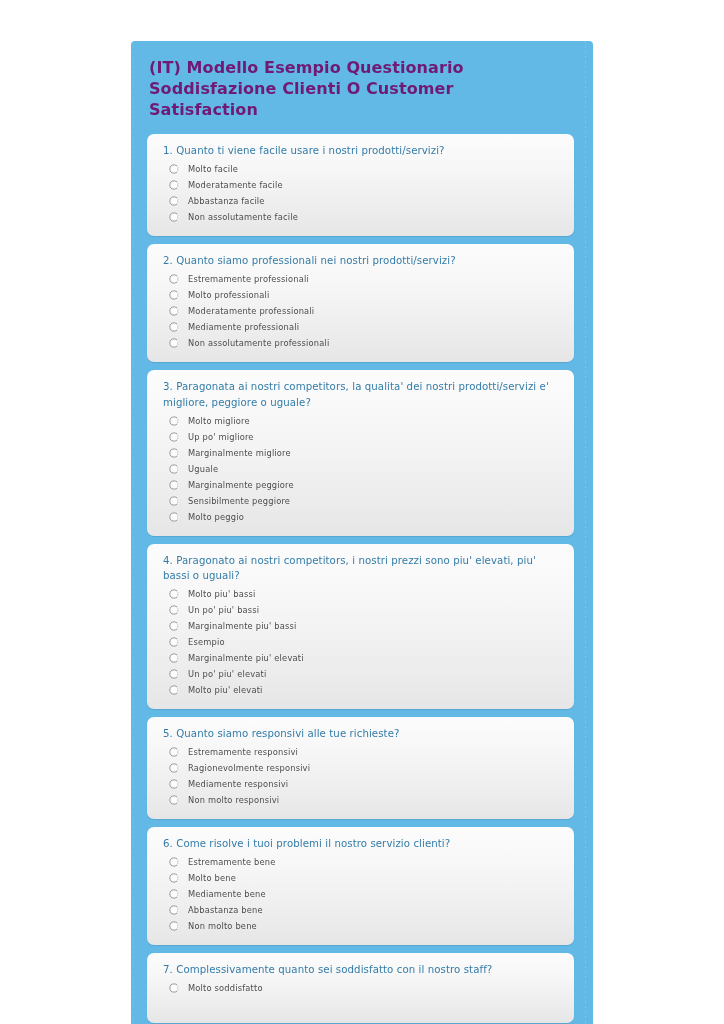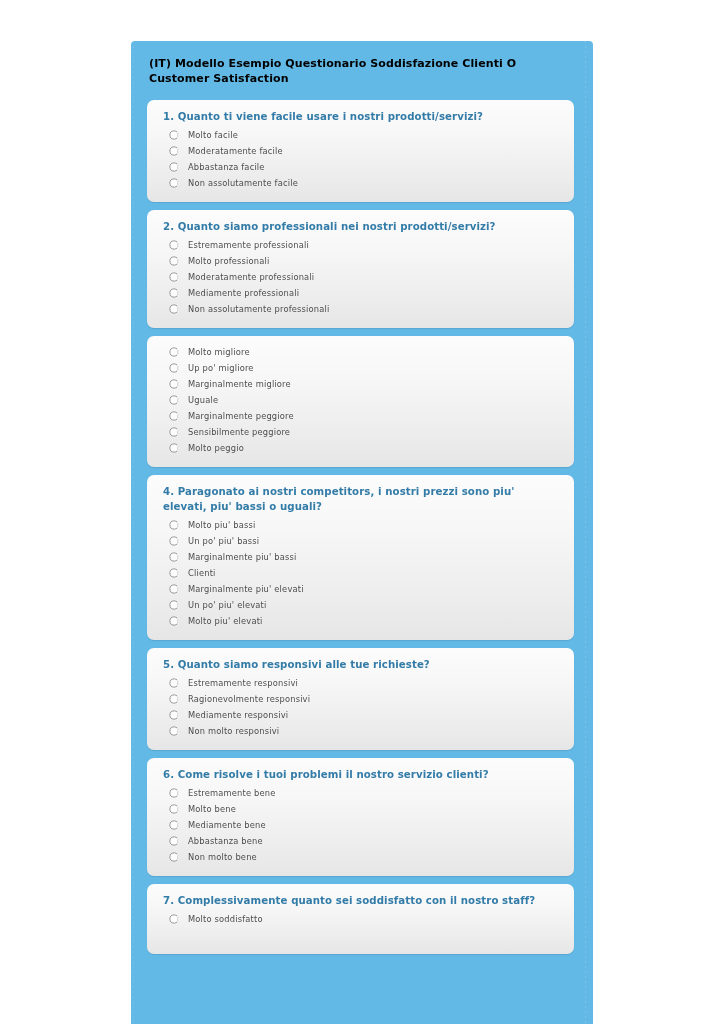--- a/index.html
+++ b/index.html
@@ -54,22 +54,22 @@
     background-image: linear-gradient(to bottom, #7cc4ea 0px, #7cc4ea 2px, transparent 2px, transparent 5px);
     background-size: 1px 5px;
     opacity: 0.6;
   }
 
   
   .survey-title {
     position: relative;
     margin: 0;
     padding: 16px 36px 14px 18px;
-    color: #000000;
-    font-size: 11px;
+    color: #701a75;
+    font-size: 16px;
     font-weight: bold;
     line-height: 1.32;
     letter-spacing: 0.1px;
   }
 
   
   .questions {
     position: relative;
     padding: 0 19px 0 16px;
   }
@@ -79,21 +79,21 @@
     border-radius: 7px;
     margin-bottom: 8px;
     padding: 9px 14px 10px 14px;
     box-sizing: border-box;
     box-shadow: 0 1px 1px rgba(0,0,0,0.10);
   }
 
   .question-text {
     color: #337ca8;
     font-size: 10.2px;
-    font-weight: bold;
+    font-weight: normal;
     line-height: 1.55;
     margin: 0 0 3px 2px;
     letter-spacing: 0.08px;
   }
 
   .options {
     margin: 0;
     padding: 0;
     list-style: none;
   }
@@ -221,20 +221,21 @@
       <svg width="10" height="10" viewBox="0 0 10 10">
         <circle cx="5" cy="5" r="4.1" fill="#fdfdfd" stroke="#9a9a9a" stroke-width="1"></circle>
         <path d="M8.3 7.9 A4.1 4.1 0 0 0 8.1 2.3" fill="none" stroke="#efefef" stroke-width="1.2"></path>
       </svg>
     </span>
     <span class="option-label">Non assolutamente professionali</span>
   </li>
           </ul>
   </div>
         <div class="question-card">
+    <div class="question-text">3. Paragonata ai nostri competitors, la qualita' dei nostri prodotti/servizi e' migliore, peggiore o uguale?</div>
     <ul class="options">
             <li class="option-row">
     <span class="radio-icon">
       <svg width="10" height="10" viewBox="0 0 10 10">
         <circle cx="5" cy="5" r="4.1" fill="#fdfdfd" stroke="#9a9a9a" stroke-width="1"></circle>
         <path d="M8.3 7.9 A4.1 4.1 0 0 0 8.1 2.3" fill="none" stroke="#efefef" stroke-width="1.2"></path>
       </svg>
     </span>
     <span class="option-label">Molto migliore</span>
   </li>
@@ -324,21 +325,21 @@
     </span>
     <span class="option-label">Marginalmente piu' bassi</span>
   </li>
             <li class="option-row">
     <span class="radio-icon">
       <svg width="10" height="10" viewBox="0 0 10 10">
         <circle cx="5" cy="5" r="4.1" fill="#fdfdfd" stroke="#9a9a9a" stroke-width="1"></circle>
         <path d="M8.3 7.9 A4.1 4.1 0 0 0 8.1 2.3" fill="none" stroke="#efefef" stroke-width="1.2"></path>
       </svg>
     </span>
-    <span class="option-label">Clienti</span>
+    <span class="option-label">Esempio</span>
   </li>
             <li class="option-row">
     <span class="radio-icon">
       <svg width="10" height="10" viewBox="0 0 10 10">
         <circle cx="5" cy="5" r="4.1" fill="#fdfdfd" stroke="#9a9a9a" stroke-width="1"></circle>
         <path d="M8.3 7.9 A4.1 4.1 0 0 0 8.1 2.3" fill="none" stroke="#efefef" stroke-width="1.2"></path>
       </svg>
     </span>
     <span class="option-label">Marginalmente piu' elevati</span>
   </li>

